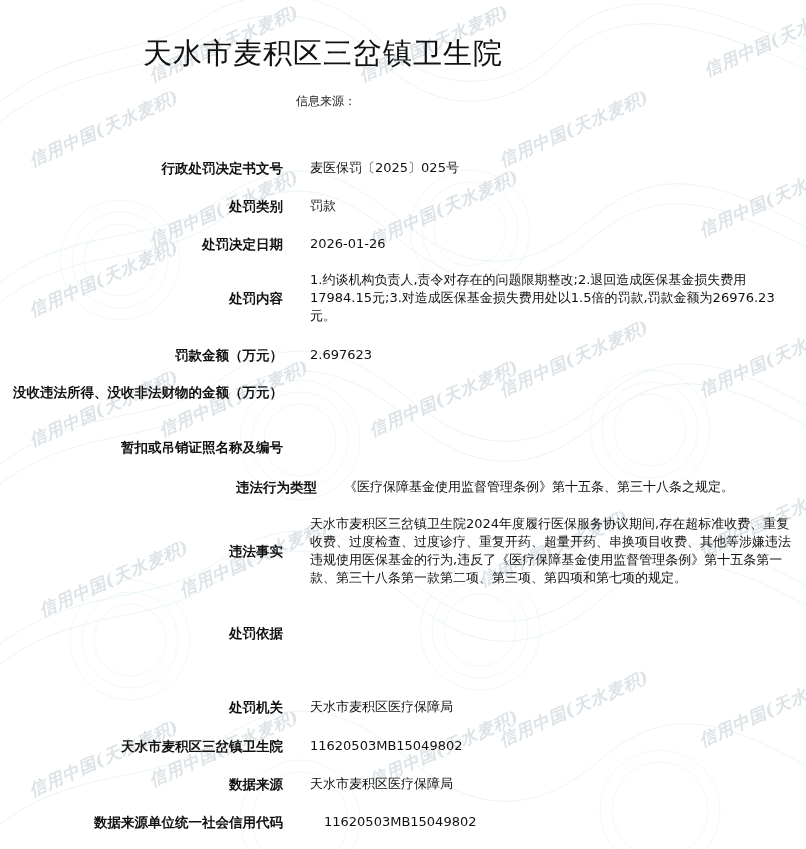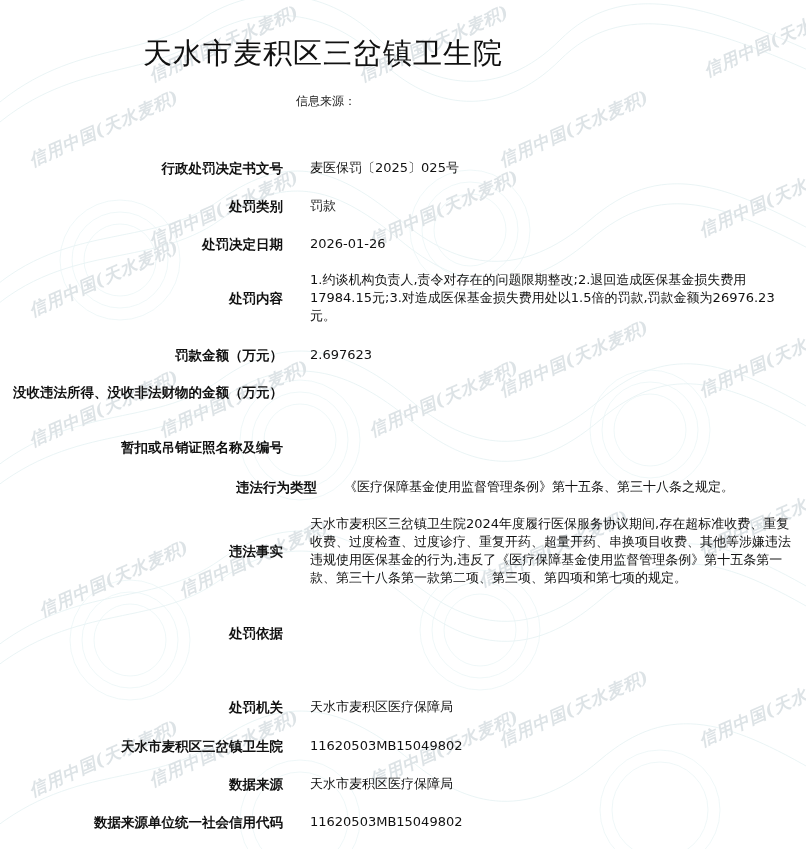--- a/index.html
+++ b/index.html
@@ -216,17 +216,17 @@
   <div class="row" style="top:737px;">
     <div class="label">天水市麦积区三岔镇卫生院</div>
     <div class="value">11620503MB15049802</div>
   </div>
 
   <div class="row" style="top:775px;">
     <div class="label">数据来源</div>
     <div class="value">天水市麦积区医疗保障局</div>
   </div>
 
-  <div class="row" style="top:813px;">
+  <div class="row" style="top:813px;gap:14px;">
     <div class="label">数据来源单位统一社会信用代码</div>
     <div class="value">11620503MB15049802</div>
   </div>
 </div>
 
 </body></html>

